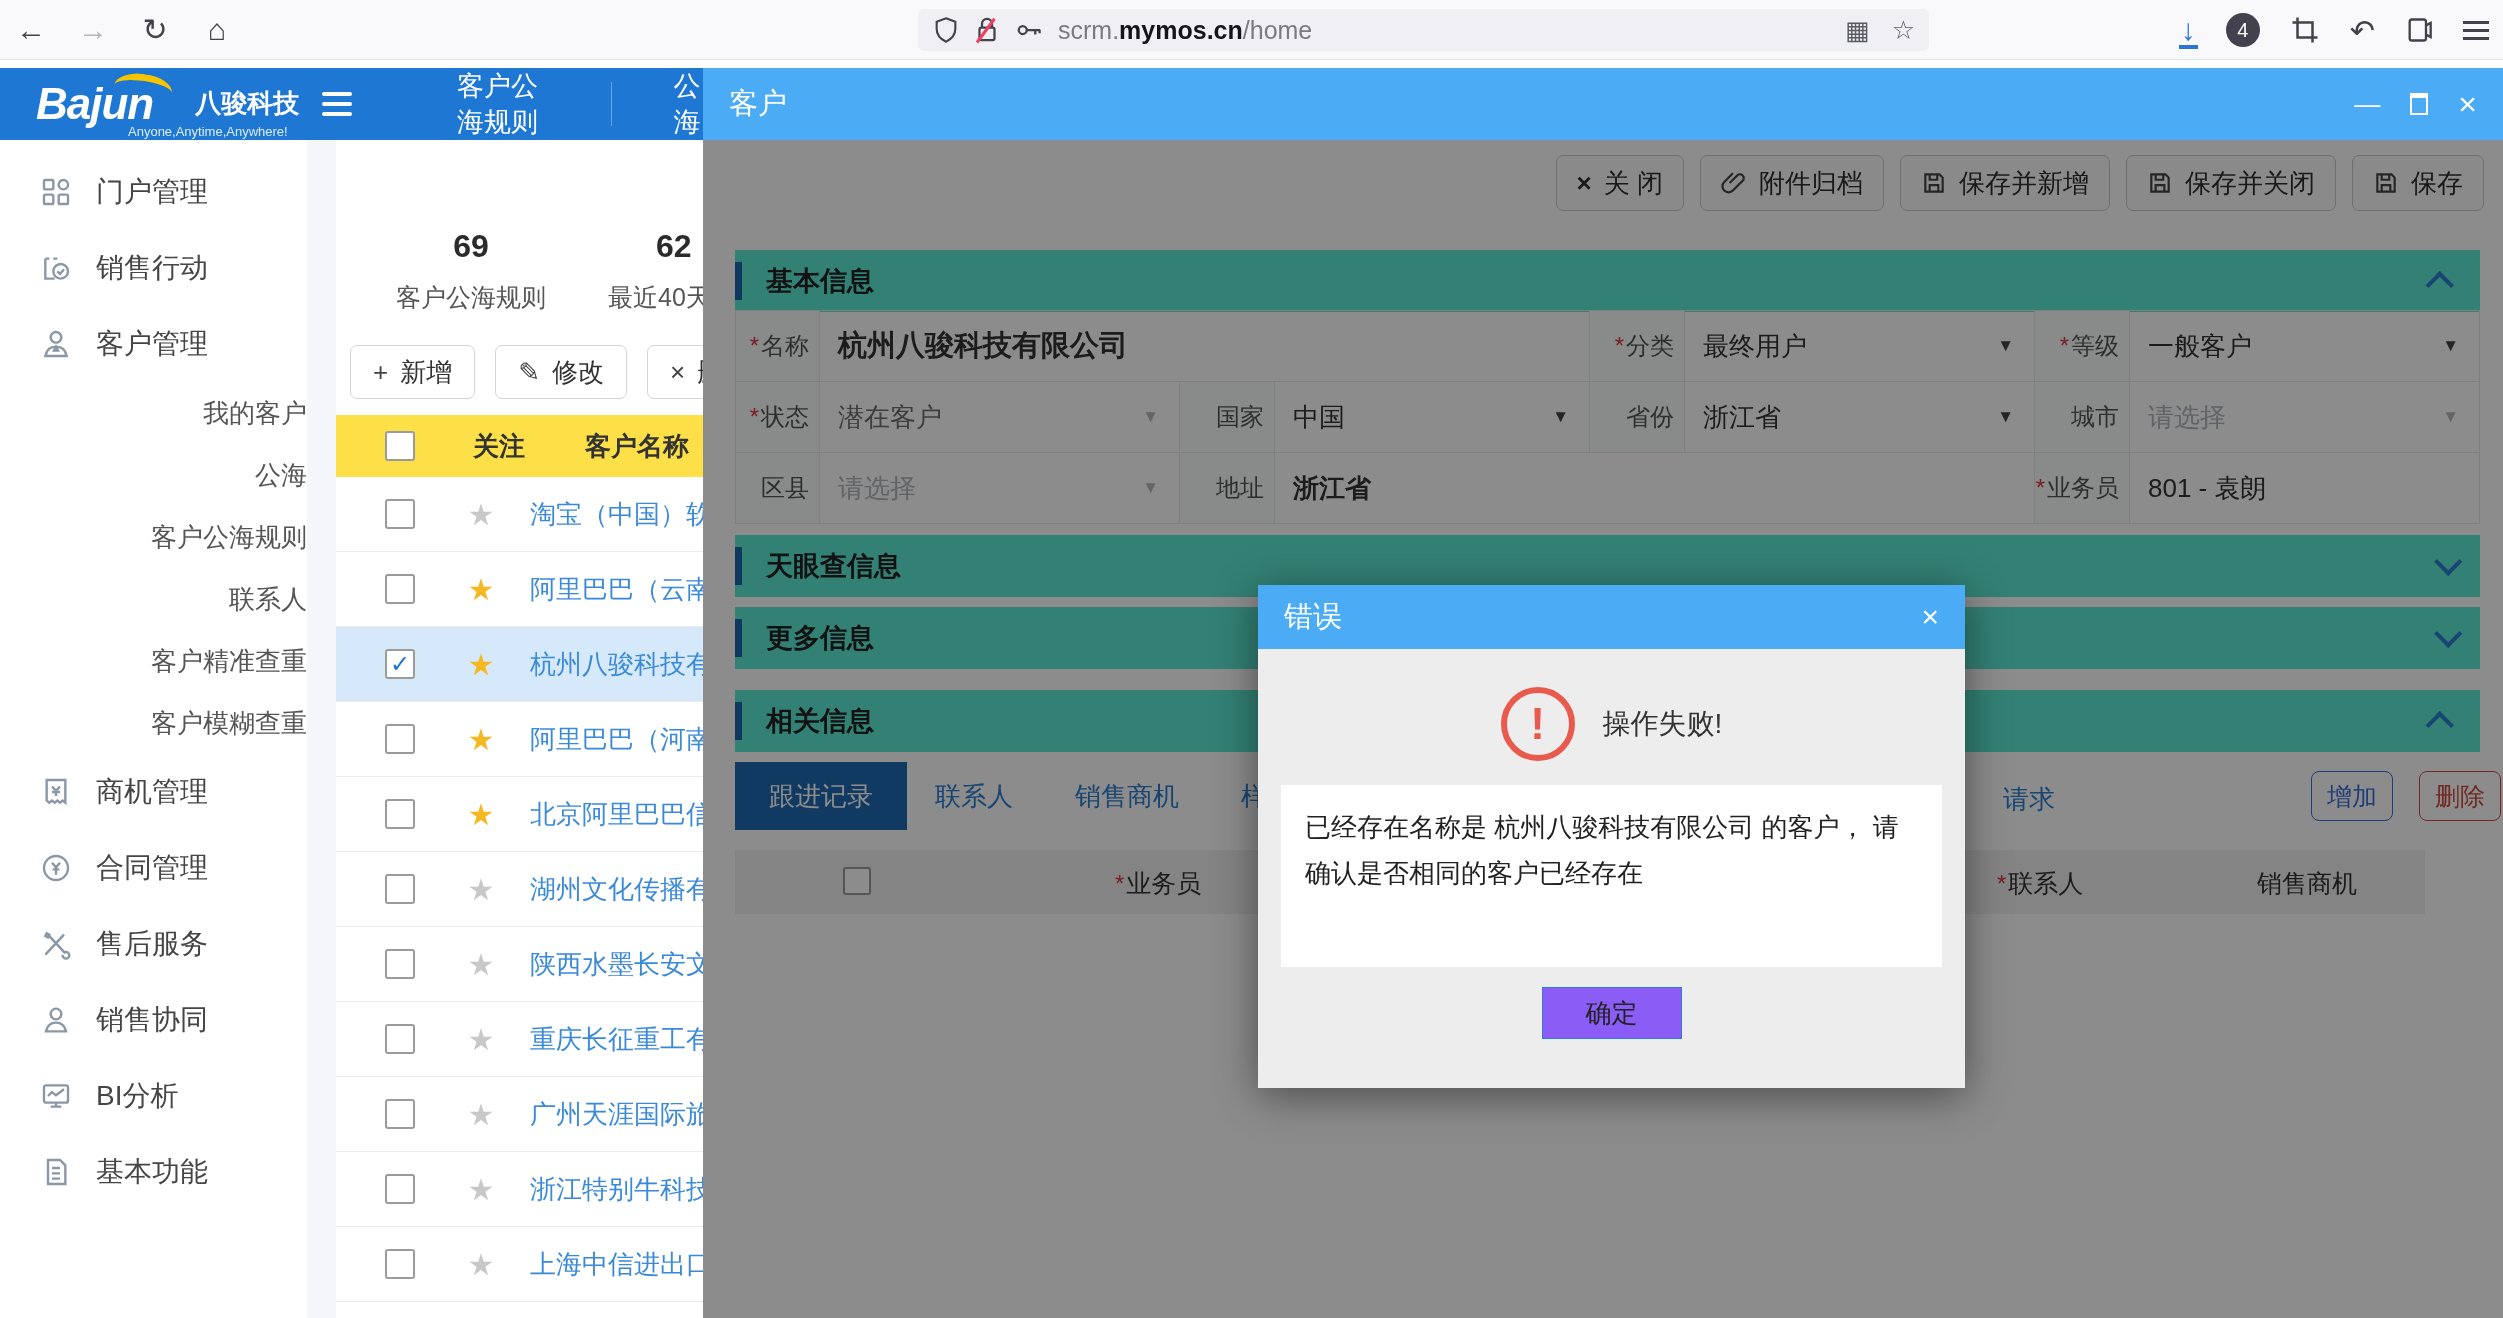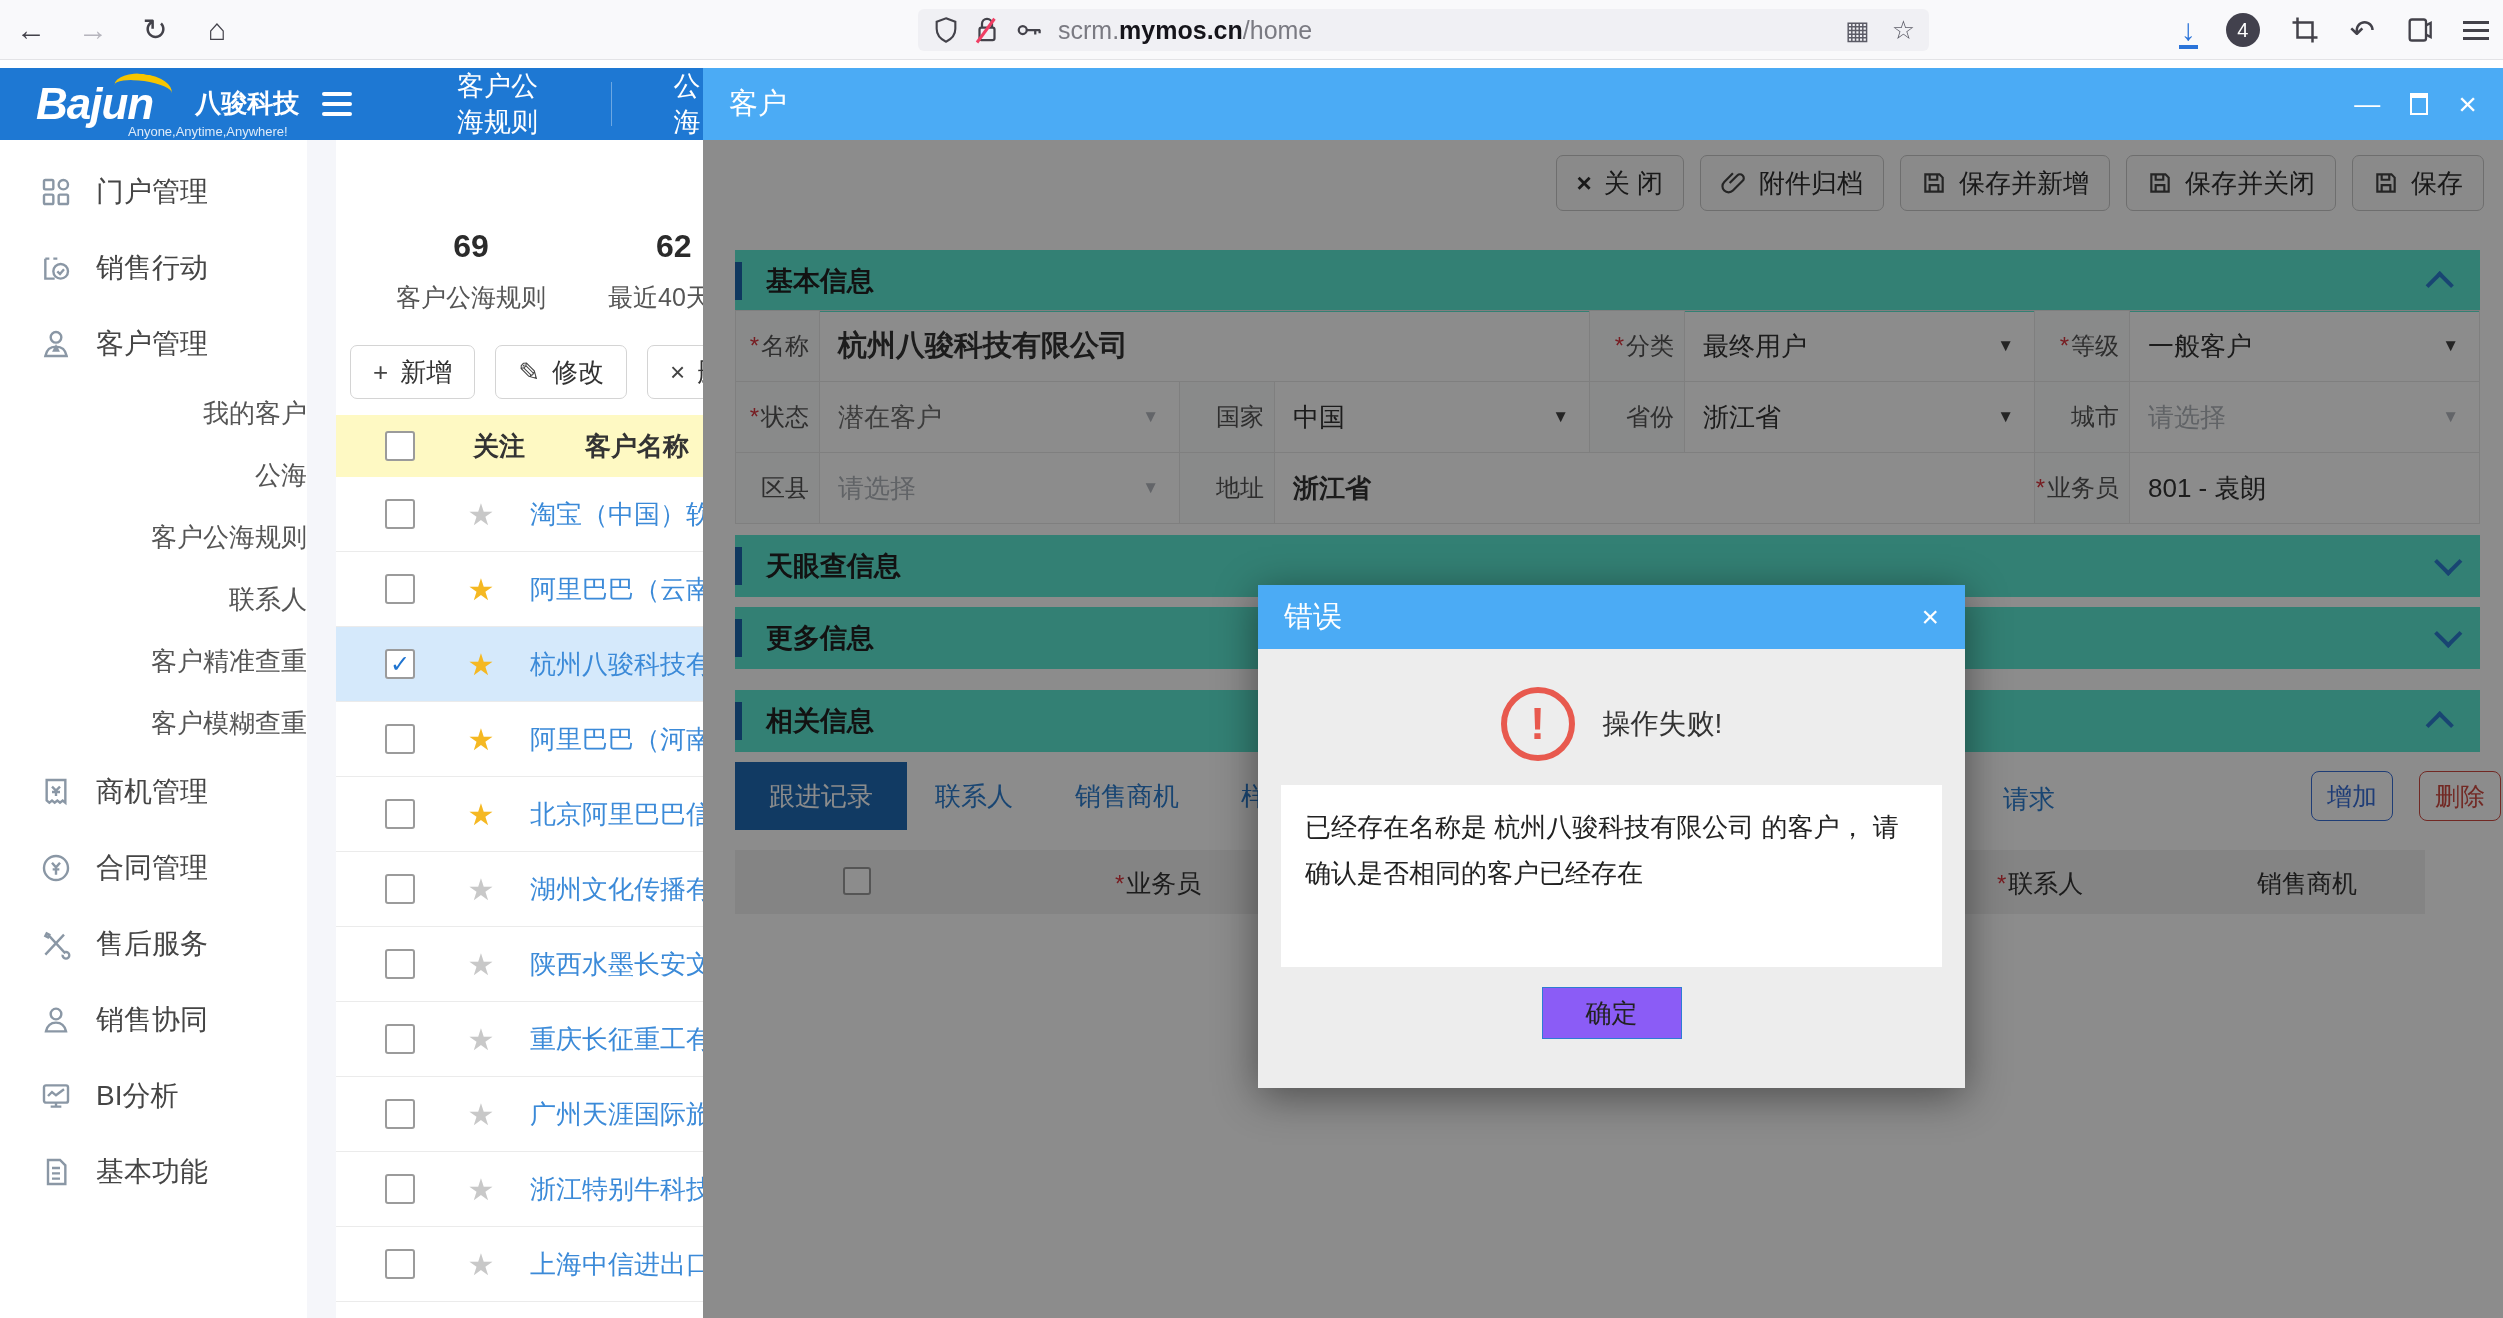--- a/index.html
+++ b/index.html
@@ -62,21 +62,21 @@
   .listpanel { width:367px; background:#fff; position:relative; overflow:hidden; }
   .stat { position:absolute; top:88px; text-align:center; }
   .stat .num { font-size:32px; font-weight:bold; color:#2b2b2b; }
   .stat .lbl { font-size:25px; color:#555; margin-top:16px; white-space:nowrap; }
   .lbtns { position:absolute; top:205px; left:14px; display:flex; gap:20px; width:420px; }
   .lbtn { height:54px; border:1px solid #d4d4d4; border-radius:7px; background:#fff;
     display:flex; align-items:center; padding:0 22px; font-size:26px; color:#333;
     gap:12px; cursor:pointer; white-space:nowrap; }
   .lbtn .bi { font-size:26px; color:#444; }
   .ltable { position:absolute; top:275px; left:0; right:0; }
-  .lt-head { height:62px; background:#fef9c3; display:flex; align-items:center;
+  .lt-head { height:62px; background:#fde047; display:flex; align-items:center;
     font-size:26px; font-weight:bold; color:#333; }
   .lrow { height:75px; display:flex; align-items:center; border-bottom:1px solid #ebebeb;
     font-size:26px; cursor:pointer; }
   .lrow.sel { background:#d5e9fb; }
   .cbx { width:30px; height:30px; border:2px solid #9b9b9b; border-radius:3px; background:#fff;
     margin-left:49px; flex:0 0 auto; display:flex; align-items:center; justify-content:center;
     font-size:24px; color:#1f74d0; font-weight:bold; cursor:pointer; }
   .star { width:34px; margin-left:49px; font-size:30px; text-align:center; flex:0 0 auto; cursor:pointer; }
   .star.on { color:#f5b822; } .star.off { color:#c8c8c8; }
   .lname { margin-left:32px; color:#3b8ad8; white-space:nowrap; }

